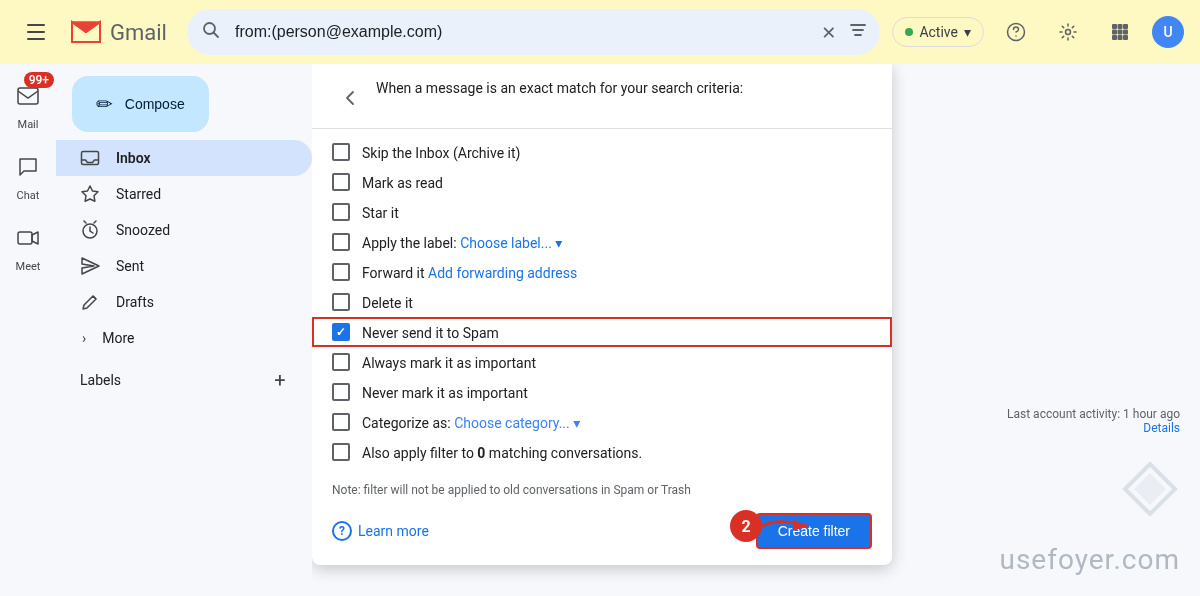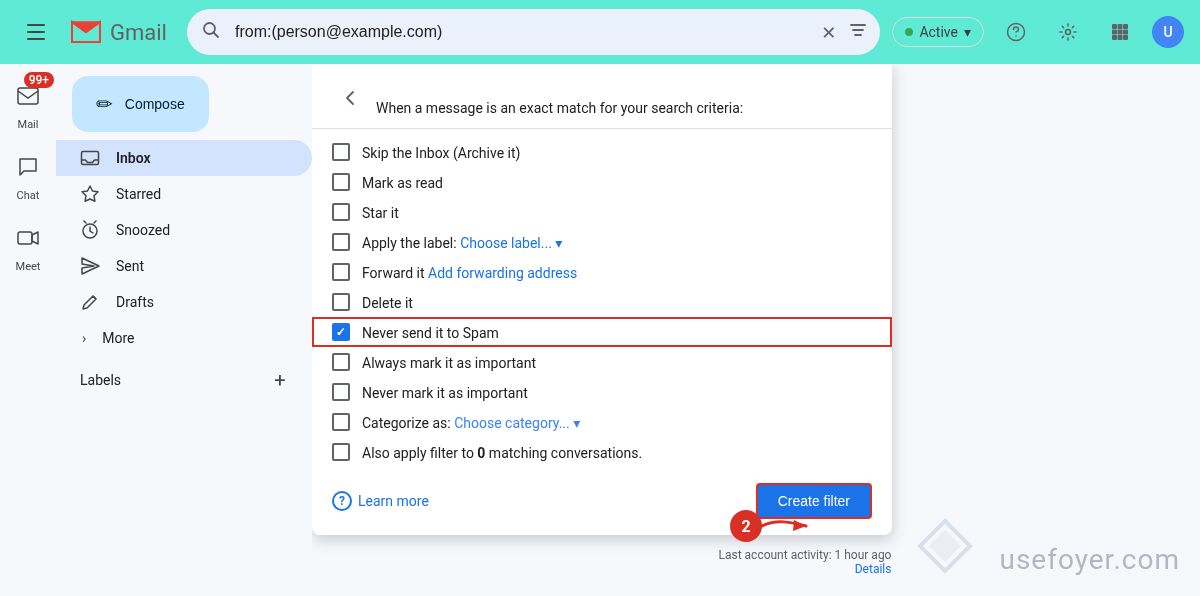--- a/index.html
+++ b/index.html
@@ -1,19 +1,19 @@
 <!DOCTYPE html>
 <html><head>
   <meta charset="utf-8">
   <style>
     * { box-sizing: border-box; margin: 0; padding: 0; }
     body { font-family: 'Google Sans', Roboto, Arial, sans-serif; background: #f6f8fc; height: 596px; overflow: hidden; display: flex; flex-direction: column; }
 
     
-    .topbar { display: flex; align-items: center; background: #5eead4; padding: 8px 16px; gap: 12px; height: 64px; flex-shrink: 0; }
+    .topbar { display: flex; align-items: center; background: #fef9c3; padding: 8px 16px; gap: 12px; height: 64px; flex-shrink: 0; }
     .menu-icon { width: 40px; height: 40px; display: flex; align-items: center; justify-content: center; border-radius: 50%; cursor: pointer; }
     .hamburger { display: flex; flex-direction: column; gap: 5px; }
     .hamburger span { display: block; width: 18px; height: 2px; background: #444746; border-radius: 2px; }
     .gmail-logo { display: flex; align-items: center; gap: 4px; margin-right: 8px; }
     .search-bar { flex: 1; max-width: 720px; position: relative; }
     .search-bar input { width: 100%; padding: 10px 48px 10px 48px; border: none; border-radius: 24px; background: #eaf1fb; font-size: 16px; color: #202124; outline: none; height: 46px; }
     .search-icon-left { position: absolute; left: 14px; top: 50%; transform: translateY(-50%); color: #5f6368; }
     .search-clear { position: absolute; right: 44px; top: 50%; transform: translateY(-50%); cursor: pointer; color: #5f6368; font-size: 18px; }
     .search-options { position: absolute; right: 12px; top: 50%; transform: translateY(-50%); cursor: pointer; color: #5f6368; }
     .topbar-right { display: flex; align-items: center; gap: 12px; margin-left: auto; }
@@ -39,41 +39,41 @@
     .left-icon-item { display: flex; flex-direction: column; align-items: center; gap: 2px; padding: 8px 12px; cursor: pointer; border-radius: 16px; }
     .left-icon-item .icon-circle { width: 40px; height: 40px; display: flex; align-items: center; justify-content: center; border-radius: 50%; position: relative; }
     .left-icon-item .icon-label { font-size: 11px; color: #444746; }
     .mail-badge { background: #d93025; color: white; border-radius: 8px; padding: 1px 5px; font-size: 12px; font-weight: 500; position: absolute; top: -4px; right: -6px; }
 
     
     .content { flex: 1; position: relative; overflow: hidden; }
 
     
     .filter-dialog { position: absolute; top: 0; left: 0; background: white; border-radius: 0 0 8px 8px; box-shadow: 0 4px 16px rgba(0,0,0,0.2); width: 580px; z-index: 100; padding: 0; }
-    .filter-header { display: flex; align-items: flex-end; gap: 8px; padding: 16px 20px 12px 20px; border-bottom: 1px solid #e0e0e0; }
+    .filter-header { display: flex; align-items: flex-start; gap: 8px; padding: 16px 20px 12px 20px; border-bottom: 1px solid #e0e0e0; }
     .back-btn { width: 36px; height: 36px; display: flex; align-items: center; justify-content: center; border-radius: 50%; cursor: pointer; color: #5f6368; }
     .filter-header-text { font-size: 14px; color: #202124; }
     .filter-body { padding: 8px 0; }
     .filter-row { display: flex; align-items: flex-end; padding: 6px 20px; gap: 12px; }
     .filter-checkbox { width: 18px; height: 18px; border: 2px solid #5f6368; border-radius: 2px; flex-shrink: 0; cursor: pointer; display: flex; align-items: center; justify-content: center; }
     .filter-checkbox.checked { border-color: #1a73e8; background: #1a73e8; }
     .filter-checkbox.checked::after { content: '✓'; color: white; font-size: 12px; font-weight: bold; }
     .filter-label { font-size: 14px; color: #202124; }
     .filter-label a { color: #1a73e8; text-decoration: none; }
     .filter-note { padding: 8px 20px; font-size: 12px; color: #5f6368; }
     .filter-footer { display: flex; align-items: center; padding: 8px 20px 16px 20px; gap: 8px; }
     .learn-more { display: flex; align-items: center; gap: 6px; font-size: 14px; color: #1a73e8; cursor: pointer; flex: 1; }
     .help-circle { width: 20px; height: 20px; border-radius: 50%; border: 2px solid #1a73e8; display: flex; align-items: center; justify-content: center; font-size: 12px; color: #1a73e8; font-weight: bold; flex-shrink: 0; }
     .create-filter-btn { background: #1a73e8; color: white; border: none; border-radius: 4px; padding: 8px 20px; font-size: 14px; font-weight: 500; cursor: pointer; border: 2px solid #d93025; }
 
     
     .filter-row.highlighted { outline: 2px solid #d93025; outline-offset: -2px; background: #fff; }
 
     
-    .bottom-right { position: absolute; bottom: 20px; right: 20px; display: flex; flex-direction: row; align-items: flex-end; gap: 24px; }
+    .bottom-right { position: absolute; bottom: 20px; right: 20px; display: flex; flex-direction: column; align-items: flex-end; gap: 24px; }
     .last-activity { font-size: 12px; color: #5f6368; text-align: right; }
     .last-activity a { color: #1a73e8; text-decoration: none; }
     .watermark { font-size: 28px; font-weight: normal; color: #b0b8c1; letter-spacing: 1px; }
 
     
     .annotation-layer { position: absolute; top: 0; left: -256px; width: 1200px; height: 596px; pointer-events: none; z-index: 200; }
   </style>
 </head>
 <body>
 
@@ -301,20 +301,21 @@
           <div class="filter-checkbox"></div>
           <span class="filter-label">Categorize as:&nbsp;<span style="color:#3b82f6;cursor:pointer;">Choose category... ▾</span></span>
         </div>
 
         <div class="filter-row">
           <div class="filter-checkbox"></div>
           <span class="filter-label">Also apply filter to <strong>0</strong> matching conversations.</span>
         </div>
       </div>
 
+      <div class="filter-note">Note: filter will not be applied to old conversations in Spam or Trash</div>
 
       <div class="filter-footer">
         <div class="learn-more">
           <div class="help-circle">?</div>
           <span>Learn more</span>
         </div>
         <button class="create-filter-btn">Create filter</button>
       </div>
     </div>
 

